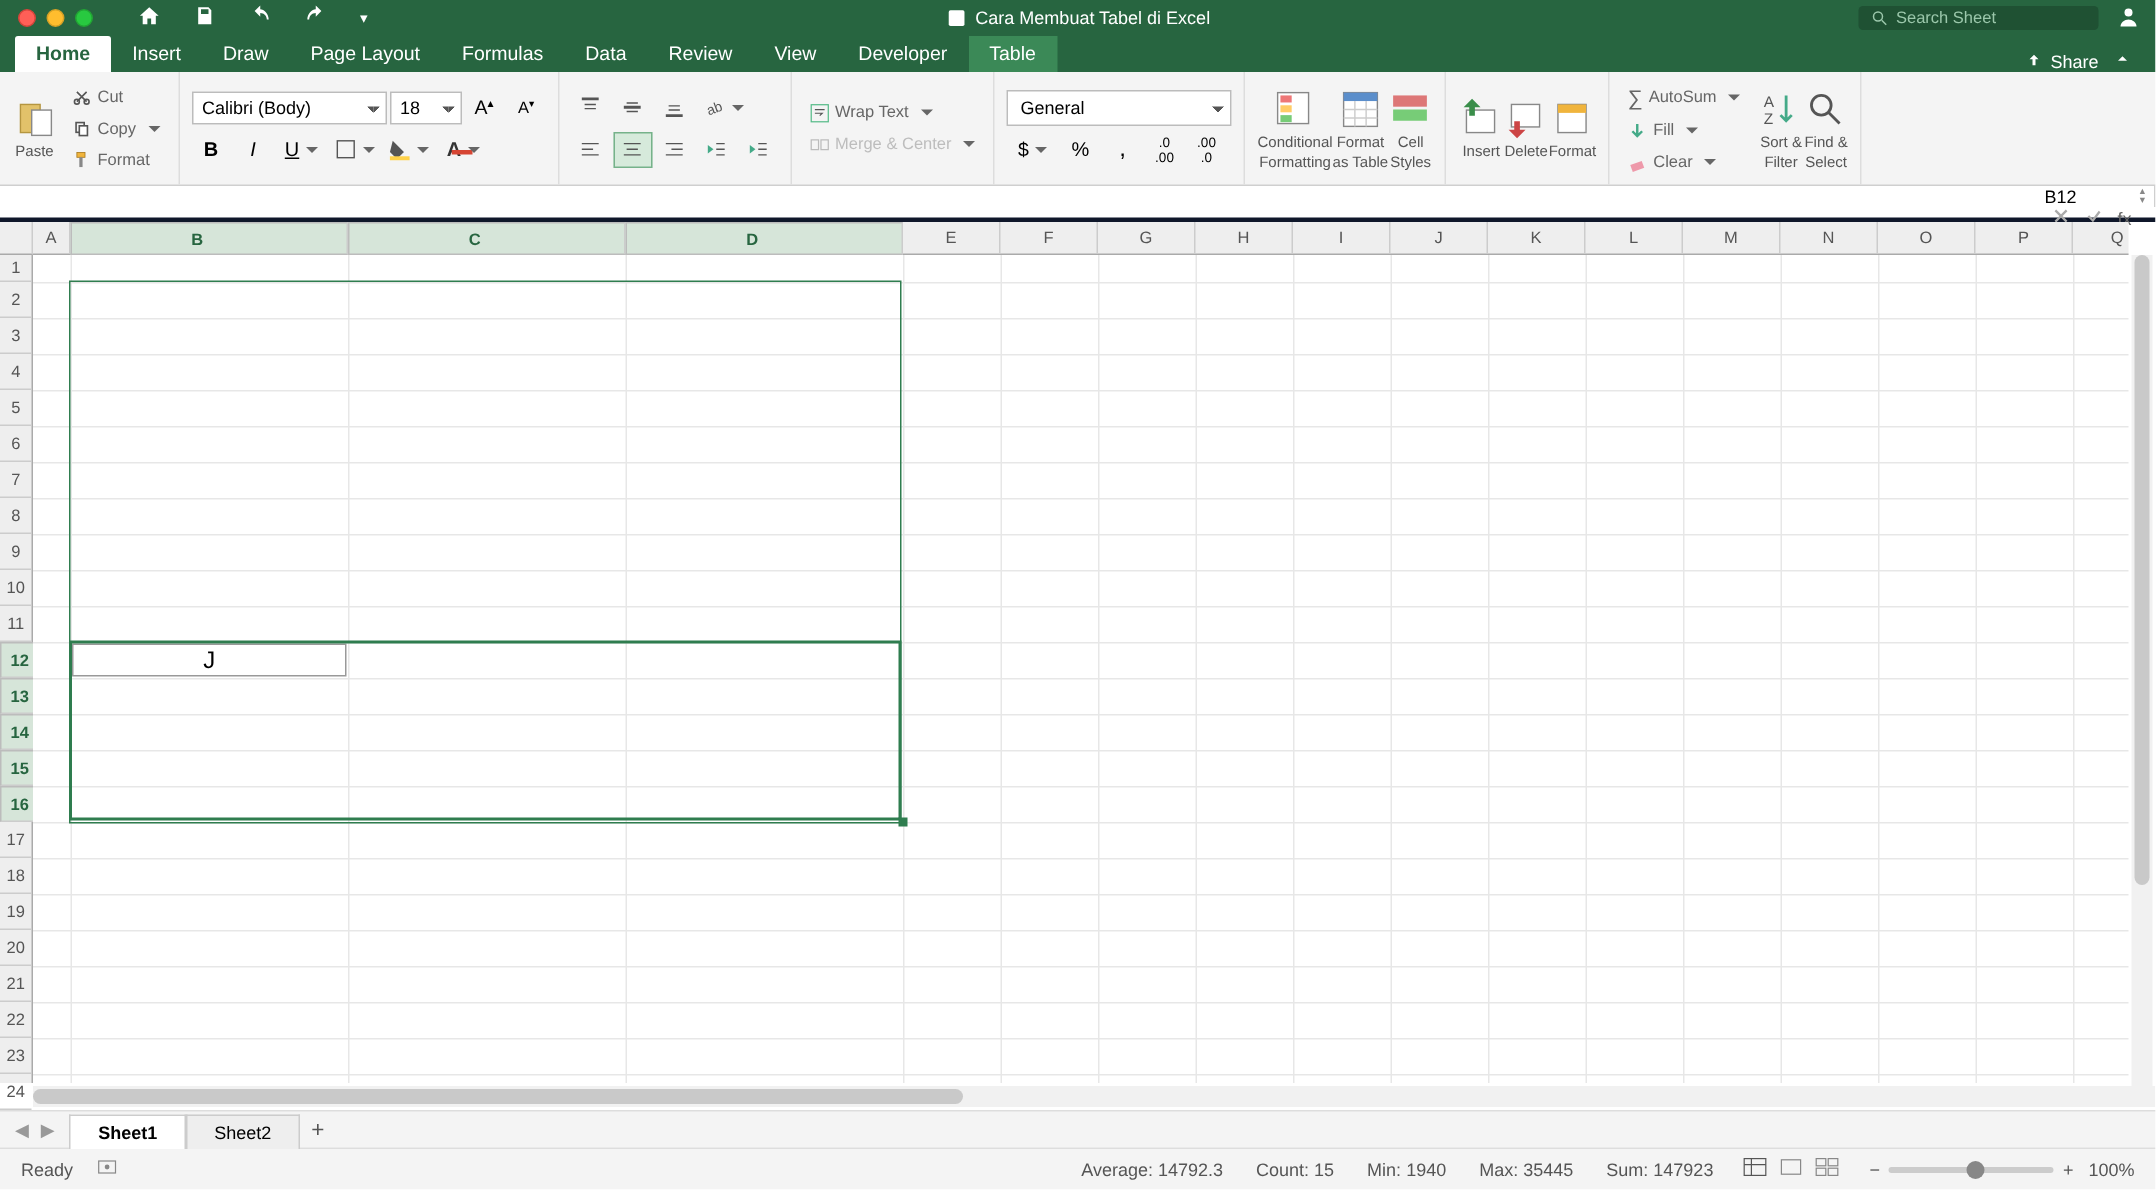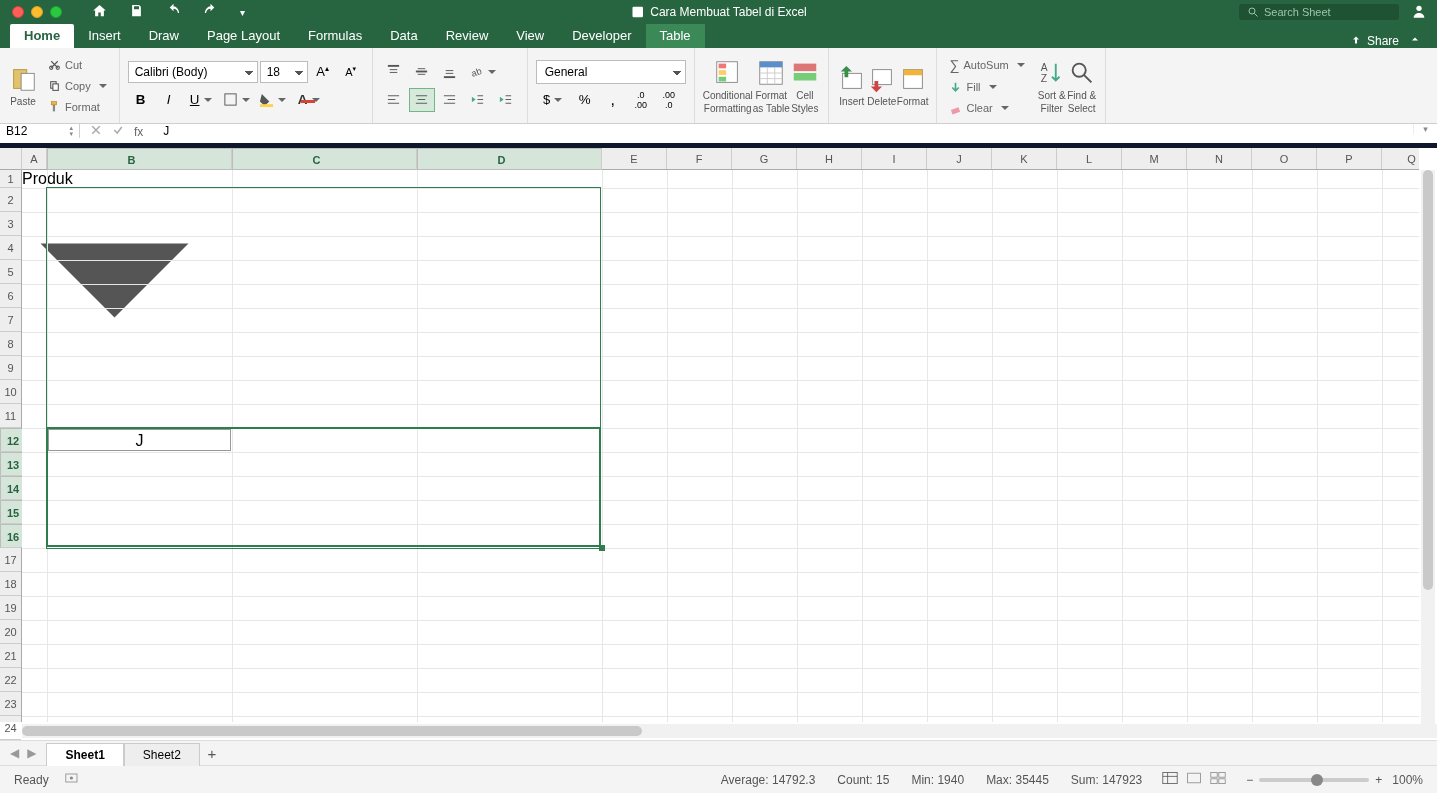--- a/index.html
+++ b/index.html
@@ -38,21 +38,21 @@
   .btn { border:1px solid transparent; background:transparent; width:26px; height:24px; display:flex; align-items:center; justify-content:center; }
   .btn svg { width:15px; height:15px; }
   .btn.sel-on { background:#d6eadb; border:1px solid #76b28a; }
   .row { display:flex; align-items:center; gap:2px;}
   .col { display:flex; flex-direction:column; gap:4px; }
   .numfmt-sel { border:1px solid #bcbcbc; background:#fff; height:24px; width:150px; font-size:12px; padding:0 22px 0 8px; appearance:none; background-image:linear-gradient(45deg,transparent 48%,#555 49%),linear-gradient(-45deg,transparent 48%,#555 49%); background-position: right 8px top 10px,right 4px top 10px; background-size:4px 4px,4px 4px; background-repeat:no-repeat;}
   .dim { color:#bdbdbd; }
   .dim svg { fill:#bdbdbd; stroke:#bdbdbd; }
 
   
-  .fbar { height:24px; border-bottom:5px solid #0f172a; display:flex; align-items:flex-start; font-size:12px; background:#fff;}
+  .fbar { height:24px; border-bottom:3px solid #0f172a; display:flex; align-items:flex-end; font-size:12px; background:#fff;flex-direction:column;}
   .namebox { width:80px; border-right:1px solid #cfcfcf; padding:0 6px; display:flex; align-items:center; justify-content:space-between;}
   .namebox .arrows { display:flex; flex-direction:column; font-size:7px; color:#888; line-height:6px;}
   .fx-btns { display:flex; align-items:center; gap:10px; padding:0 10px; color:#888;}
   .fx-btns svg { width:12px; height:12px; }
   .fx-lbl { font-size:12px; color:#666; padding-right:6px;}
   .fbar-input { flex:1; border:none; outline:none; font-size:12px; padding:0 4px;}
   .fbar .expand { width:24px; text-align:center; color:#888; border-left:1px solid #eee; font-size:9px;}
 
   
   .grid-wrap { position:relative; height:592px; overflow:hidden; }
@@ -306,20 +306,38 @@
               <path d="M2 5l4 3-4 3z" fill="#4a8"></path>
               <line x1="8" y1="4" x2="14" y2="4" stroke="#555"></line>
               <line x1="8" y1="8" x2="14" y2="8" stroke="#555"></line>
               <line x1="8" y1="12" x2="14" y2="12" stroke="#555"></line>
             </svg>
           </button>
       </div>
     </div>
   </div>
 
+  <div class="grp">
+    <div class="col">
+      <div class="mini caret-down">
+          <svg viewBox="0 0 16 16">
+            <rect x="1" y="1" width="14" height="14" fill="none" stroke="#5b8"></rect>
+            <path d="M4 5h8M4 8h6l-2 2" fill="none" stroke="#555"></path>
+          </svg>
+          <span>Wrap Text</span>
+        </div>
+      <div class="mini caret-down dim">
+          <svg viewBox="0 0 16 16">
+            <rect x="1" y="4" width="6" height="8" fill="none" stroke="#bbb"></rect>
+            <rect x="9" y="4" width="6" height="8" fill="none" stroke="#bbb"></rect>
+          </svg>
+          <span>Merge &amp; Center</span>
+        </div>
+    </div>
+  </div>
 
   <div class="grp">
     <div class="col">
       <select class="numfmt-sel"><option>General</option></select>
       <div class="row">
         <button class="btn caret-down" style="width:34px">
             <span style="font-size:13px;">$</span>
           </button>
         <button class="btn">
             <span>%</span>
@@ -534,23 +552,20 @@
       <div class="gl-h" style="top: 330px;"></div>
       <div class="gl-h" style="top: 354px;"></div>
       <div class="gl-h" style="top: 378px;"></div>
       <div class="gl-h" style="top: 402px;"></div>
       <div class="gl-h" style="top: 426px;"></div>
       <div class="gl-h" style="top: 450px;"></div>
       <div class="gl-h" style="top: 474px;"></div>
       <div class="gl-h" style="top: 498px;"></div>
       <div class="gl-h" style="top: 522px;"></div>
       <div class="gl-h" style="top: 546px;"></div>
-      <div class="hdr" style="left: 25px; top: 18px; width: 185px;">Produk<div class="drop"><svg viewBox="0 0 10 10">
-            <path d="M1 3l4 4 4-4z" fill="#555"></path>
-          </svg></div></div>
       <div class="active-cell" style="left: 26px; top: 259px; width: 183px; height: 22px; text-align: center; line-height: 22px;">J</div>
       <div class="sel-outline" style="left: 24px; top: 257px; width: 555px; height: 120px;"></div>
       <div class="sel-handle" style="left: 577px; top: 375px;"></div>
       <div class="sel-outline" style="border-color: rgb(47, 125, 79); border-width: 1px; left: 24px; top: 17px; width: 555px; height: 362px;"></div>
     </div>
   <div class="hscroll">
       <div class="thumb"></div>
     </div>
   <div class="vscroll">
       <div class="thumb"></div>

